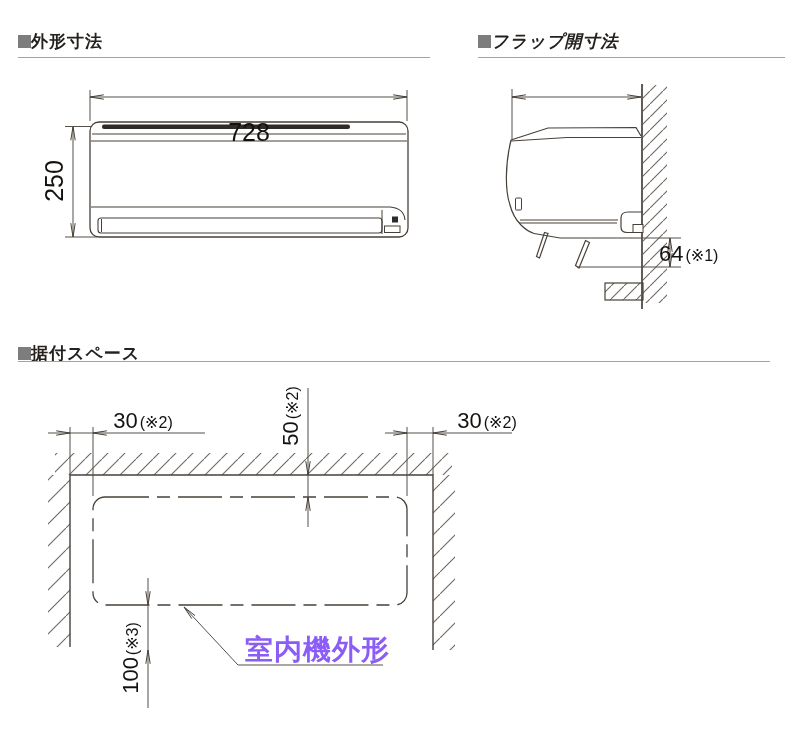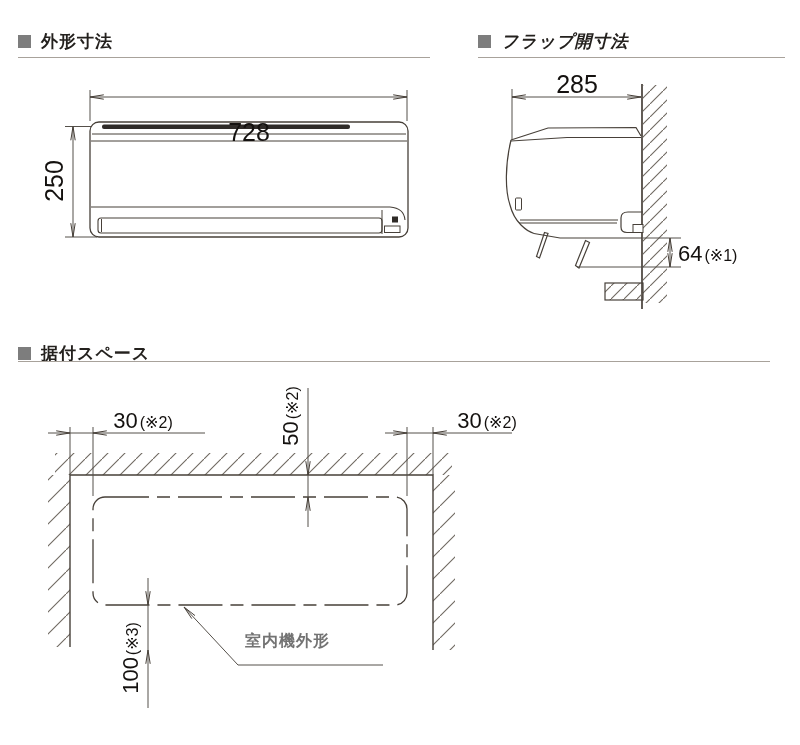--- a/index.html
+++ b/index.html
@@ -1,27 +1,27 @@
 <!DOCTYPE html>
 <html><head>
 <meta charset="utf-8">
 <style>
   html,body{margin:0;padding:0;background:#ffffff;}
   body{width:800px;height:745px;font-family:"Liberation Sans","DejaVu Sans",sans-serif;color:#171412;}
   .page{position:relative;width:800px;height:745px;background:#fff;overflow:hidden;}
   svg{position:absolute;left:0;top:0;}
-  .sec-head{position:absolute;display:flex;align-items:center;gap:10px;font-size:17px;
+  .sec-head{position:absolute;display:flex;align-items:center;gap:0;font-size:17px;
             font-weight:600;letter-spacing:1px;color:#24211e;white-space:nowrap;}
   .sq{width:13px;height:13px;background:#7d7d7d;flex:0 0 auto;}
   .rule{position:absolute;height:1px;background:#a8a29b;}
   .dim{position:absolute;font-size:25px;font-weight:500;color:#14110f;white-space:nowrap;text-align:center;}
   .dim .dnote{font-size:16px;margin-left:2px;}
   .dim-s{font-size:22px;}
   .rot{transform:translate(-50%,-50%) rotate(-90deg);transform-origin:center;}
-  .indoor-label{position:absolute;font-size:16px;font-weight:600;color:#737373;white-space:nowrap;letter-spacing:1px;}
+  .indoor-label{position:absolute;font-size:28px;font-weight:600;color:#8b5cf6;white-space:nowrap;letter-spacing:1px;}
 </style>
 </head>
 <body>
 
 <div class="page">
 
   <svg width="800" height="745" viewBox="0 0 800 745">
     <defs>
       <pattern id="h13" width="13" height="13" patternUnits="userSpaceOnUse">
         <line x1="0" y1="13" x2="13" y2="0" stroke="#6e675f" stroke-width="1.1"></line>
@@ -155,25 +155,22 @@
   <div class="rule" style="left:18px;top:361px;width:752px;"></div>
 
   <div class="dim" style="left:90px;top:70px;width:318px;margin-top:48px;">
     <span>728</span>
   </div>
 
   <div class="dim rot" style="left:54px;top:181px;">
     <span>250</span>
   </div>
 
-  <div class="dim" style="left:512px;top:70px;width:130px;">
-    <span>285</span>
-  </div>
 
-  <div class="dim dim-s" style="left:678px;top:241px;">
+  <div class="dim dim-s" style="left:659px;top:241px;">
     <span>64</span><span class="dnote">(※1)</span>
   </div>
 
   <div class="dim dim-s" style="left:96px;top:408px;width:94px;">
     <span>30</span><span class="dnote">(※2)</span>
   </div>
 
   <div class="dim dim-s rot" style="left:291px;top:416px;">
     <span>50</span><span class="dnote">(※2)</span>
   </div>

